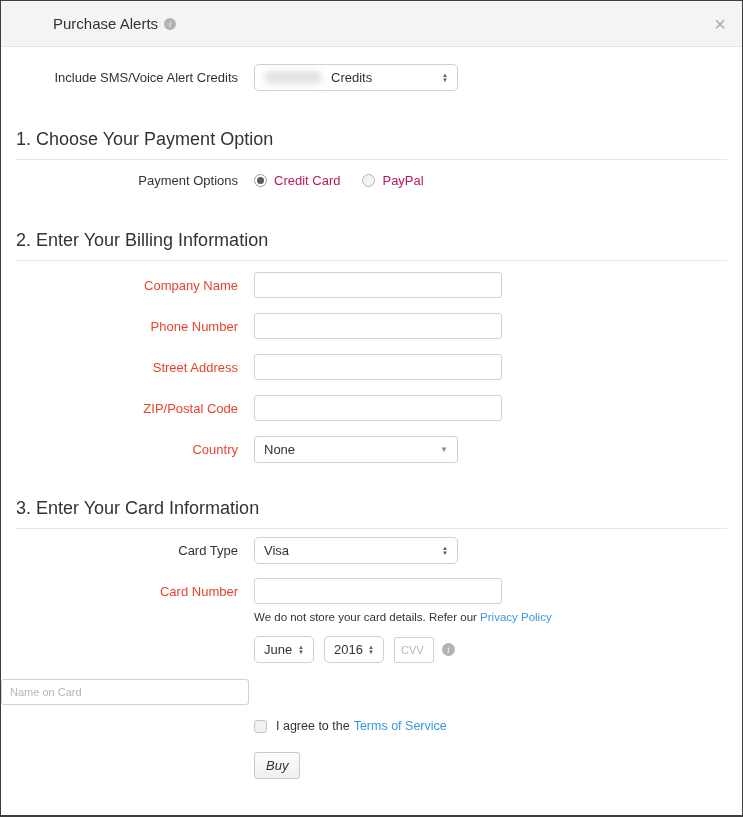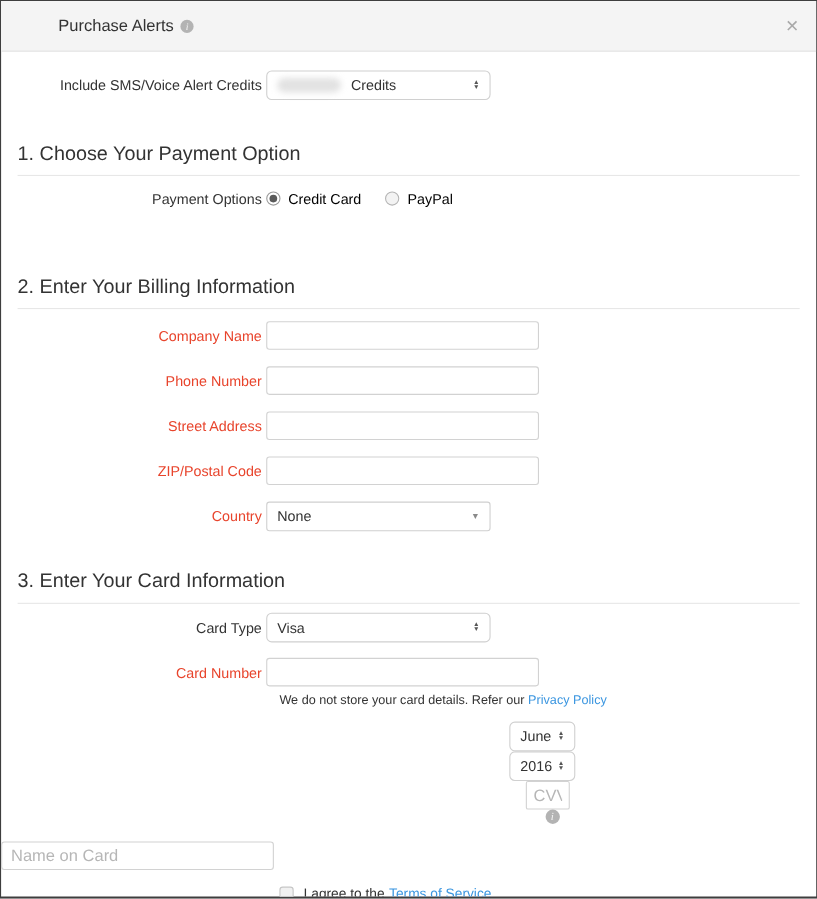--- a/index.html
+++ b/index.html
@@ -30,29 +30,29 @@
     margin-left:6px; flex:0 0 auto;
   }
   .close-btn {
     margin-left:auto; color:#a9a9a9; font-size:20px; line-height:1;
     cursor:pointer; font-weight:400;
   }
 
   
   .form-row { display:flex; align-items:center; }
   .field-label {
-    width:237px; text-align:right; margin-right:4px;
+    width:237px; text-align:right; margin-right:16px;
     font-size:13px; color:#333; flex:0 0 auto;
   }
   .field-label.required { color:#e8442c; }
 
   .text-input {
     width:248px; height:26px;
     border:1px solid #d2d2d2; border-radius:3px;
-    padding:0 8px; font-size:15px; color:#333;
+    padding:0 8px; font-size:11px; color:#333;
     font-family:"Liberation Sans",sans-serif;
     outline:none; background:#fff;
   }
   .text-input::placeholder { color:#b6b6b6; }
 
   .fake-select {
     width:204px; height:27px;
     border:1px solid #d0d0d0; border-radius:5px;
     background:#fff; display:flex; align-items:center;
     padding:0 9px; font-size:13px; color:#333; cursor:pointer;
@@ -62,21 +62,21 @@
   .stepper span { font-size:6px; color:#555; line-height:5px; }
   .drop-arrow { margin-left:auto; font-size:8px; color:#8a8a8a; }
 
   .section-heading {
     margin:0 15px; padding-bottom:9px;
     border-bottom:1px solid #e7e7e7;
     font-size:18px; font-weight:400; color:#333;
   }
 
   
-  .radio-group { display:flex; align-items:center; gap:22px; font-size:13px; color:#000000; }
+  .radio-group { display:flex; align-items:center; gap:22px; font-size:13px; color:#be185d; }
   .radio-option { display:flex; align-items:center; gap:7px; cursor:pointer; }
   .radio-circle {
     width:13px; height:13px; border-radius:50%;
     border:1px solid #b5b5b5; background:#f3f3f3;
     display:inline-flex; align-items:center; justify-content:center; flex:0 0 auto;
   }
   .radio-circle.selected { background:#fff; border-color:#9a9a9a; }
   .radio-circle.selected::after {
     content:""; width:7px; height:7px; border-radius:50%; background:#5a5a5a;
   }
@@ -109,27 +109,27 @@
     background:linear-gradient(#fcfcfc,#f0f0f0);
     border:1px solid #c9c9c9; border-radius:3px;
     font-size:13px; color:#333; padding:5px 11px;
     font-family:"Liberation Sans",sans-serif; cursor:pointer;
   }
 
   
   .credits-row   { margin-top:17px; }
   .heading-1     { margin-top:38px; }
   .payment-row   { margin-top:13px; }
-  .heading-2     { margin-top:62px; }
+  .heading-2     { margin-top:42px; }
   .company-row   { margin-top:11px; }
   .billing-row   { margin-bottom:15px; }
   .heading-3     { margin-top:35px; }
   .cardtype-row  { margin-top:8px;align-items:center; }
   .cardnum-row   { margin-top:14px; }
-  .expiry-row    { margin-top:13px;flex-direction:column; }
+  .expiry-row    { margin-top:13px; }
   .nameoncard-row{ margin-top:16px; }
   .agree-row     { margin-top:14px; }
   .buy-btn       { margin-top:19px;font-style:italic; }
 </style>
 </head>
 <body>
 
 <div class="dialog">
 
   

